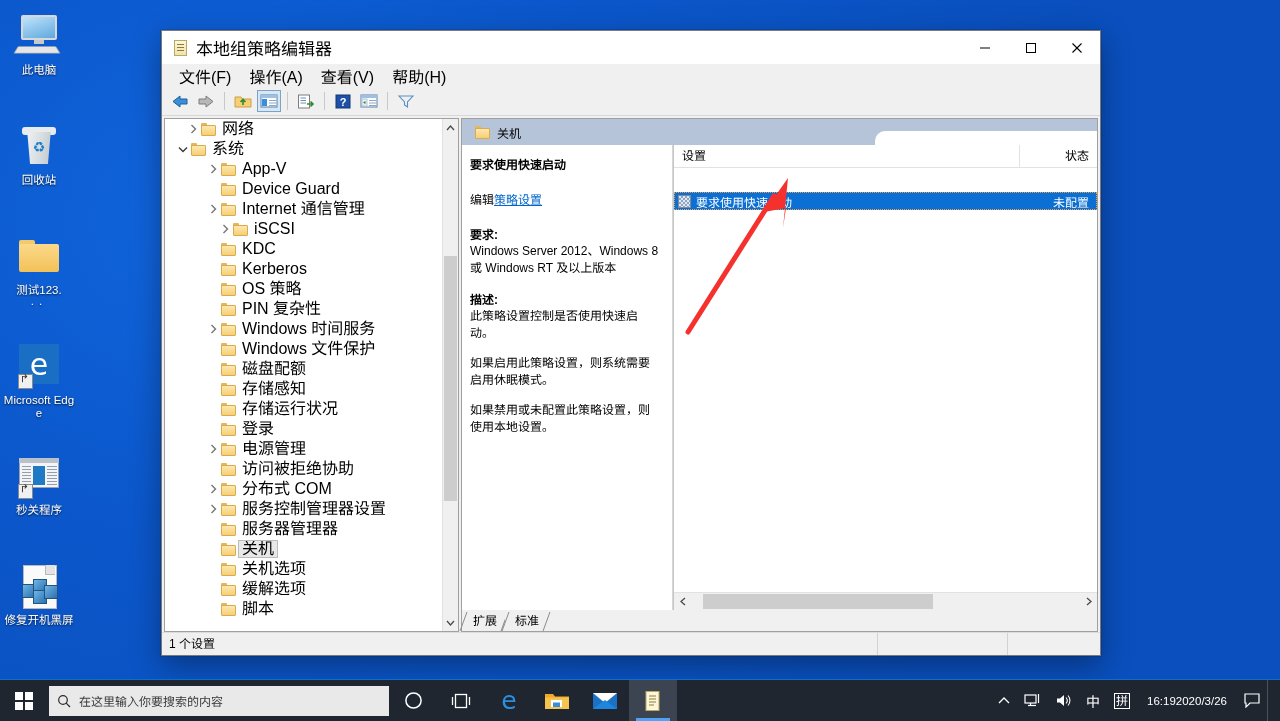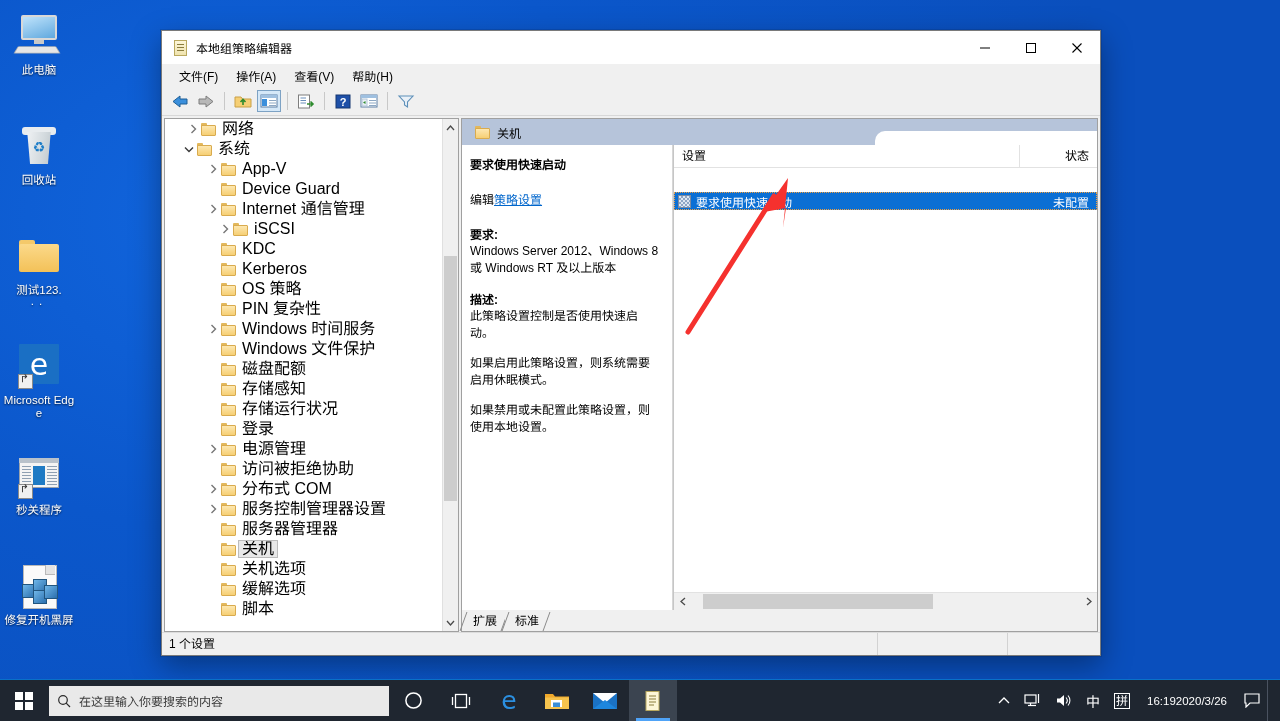--- a/index.html
+++ b/index.html
@@ -73,27 +73,27 @@
     background:#f0f0f0;border:1px solid #7a7a7a;box-sizing:border-box;
     box-shadow:0 0 0 1px rgba(0,0,0,.10), 0 10px 28px rgba(0,0,0,.35);
     display:flex;flex-direction:column;
   }
   #titlebar{height:33px;background:#fff;display:flex;align-items:center;position:relative;flex:0 0 auto;}
   #titlebar .ticon{width:16px;height:16px;margin-left:11px;margin-right:7px;position:relative;}
   .scroll-glyph{position:absolute;left:1px;top:0;width:13px;height:16px;
     background:linear-gradient(180deg,#fdf6d8,#efe3ae);border:1px solid #b9a85e;box-sizing:border-box;}
   .scroll-glyph:after{content:"";position:absolute;left:2px;top:3px;right:2px;height:1px;
     box-shadow:0 0 0 0 #8a7c3d, 0 3px 0 0 #8a7c3d, 0 6px 0 0 #8a7c3d;background:#8a7c3d;}
-  #titlebar .ttext{font-size:12px;color:#000;}
+  #titlebar .ttext{font-size:17px;color:#000;}
   .wbtns{position:absolute;right:0;top:0;height:33px;display:flex;}
   .wbtn{width:46px;height:33px;display:flex;align-items:center;justify-content:center;font-size:13px;color:#000;}
   .wbtn svg{display:block;}
 
   #menubar{height:23px;display:flex;align-items:center;padding-left:8px;background:#f0f0f0;flex:0 0 auto;}
-  .menu-item{padding:3px 9px;font-size:12px;color:#000;}
+  .menu-item{padding:3px 9px;font-size:16px;color:#000;}
 
   #toolbar{height:28px;background:#f0f0f0;display:flex;align-items:center;padding-left:6px;
     border-bottom:1px solid #d8d8d8;flex:0 0 auto;gap:2px;}
   .tb{width:24px;height:22px;display:flex;align-items:center;justify-content:center;border:1px solid transparent;box-sizing:border-box;}
   .tb.on{background:#d5e8f8;border:1px solid #7da2c4;}
   .tbsep{width:1px;height:18px;background:#c8c8c8;margin:0 4px;}
 
   #body{flex:1 1 auto;display:flex;background:#f0f0f0;padding:2px 2px 0 2px;box-sizing:border-box;min-height:0;}
 
   
@@ -372,21 +372,21 @@
                 <svg width="7" height="10" viewBox="0 0 7 10">
                   <path d="M1.5 1 L5.5 5 L1.5 9" fill="none" stroke="#767676" stroke-width="1.4"></path>
                 </svg>
               </div>
               <div class="fico">
                 <div class="ft"></div>
                 <div class="fb"></div>
               </div>
               <span class="tlabel">网络</span>
             </div>
-            <div class="tnode" style="padding-left: 16px;">
+            <div class="tnode" style="padding-left: 10px;">
               <div class="exp">
                 <svg width="10" height="7" viewBox="0 0 10 7">
                   <path d="M1 1.5 L5 5.5 L9 1.5" fill="none" stroke="#3a3a3a" stroke-width="1.4"></path>
                 </svg>
               </div>
               <div class="fico">
                 <div class="ft"></div>
                 <div class="fb"></div>
               </div>
               <span class="tlabel">系统</span>

